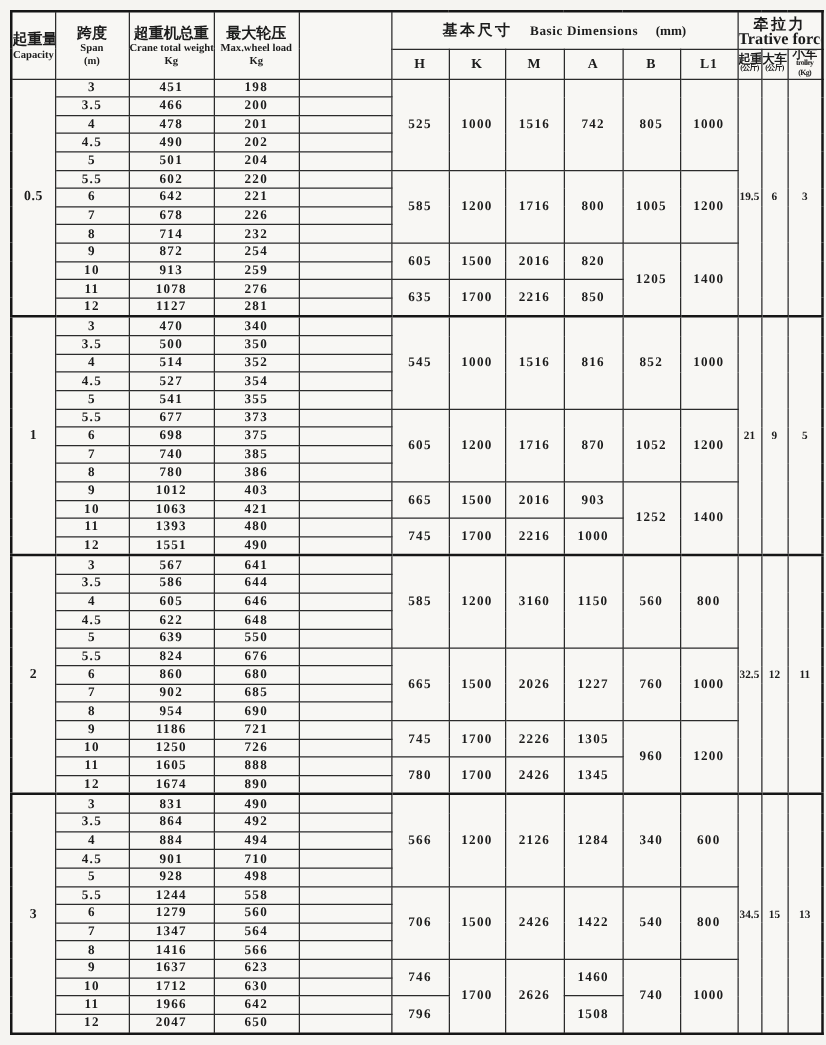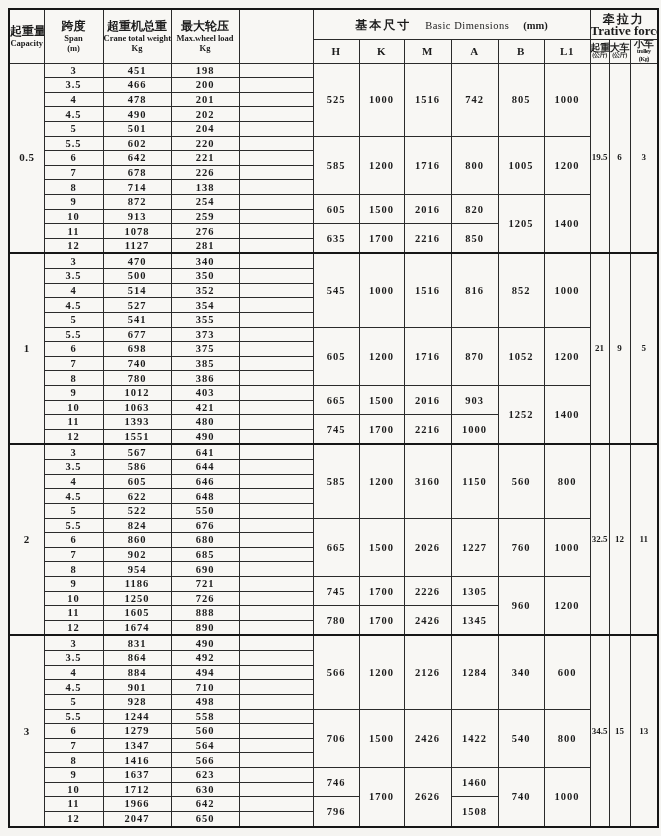--- a/index.html
+++ b/index.html
@@ -24,21 +24,21 @@
     text-align:center;
     vertical-align:middle;
     font-weight:bold;
     overflow:hidden;
     white-space:nowrap;
   }
   thead tr.hr1 { height:30px; }
   thead tr.hr2 { height:24px; }
   .zh   { font-size:12px; line-height:14px; font-weight:bold; }
   .en   { font-size:8.5px; line-height:10px; font-weight:bold; }
-  .dim-en { font-size:10.5px; font-weight:normal; letter-spacing:.5px; }
+  .dim-en { font-size:10.5px; font-weight:bold; letter-spacing:.5px; }
   .dim-zh { font-size:12px; font-weight:bold; margin-right:10px; letter-spacing:2px; }
   .dim-unit { font-size:10.5px; font-weight:bold; margin-left:10px; }
   th.dimletter { font-size:11px; letter-spacing:.5px; }
   th.tiny { font-size:7px; line-height:7.5px; letter-spacing:-.3px; }
   th.tiny .t1 { font-size:10px; }
   th.tiny .t2 { font-size:6.3px; letter-spacing:-.5px; }
   .trative-head .zh { letter-spacing:2px; }
   .trative-head .en { font-size:13px; }
   tbody td {
     font-size:10.5px;
@@ -186,21 +186,21 @@
         </tr>
         <tr>
           <td>7</td>
           <td>678</td>
           <td>226</td>
           <td class="blank"></td>
         </tr>
         <tr>
           <td>8</td>
           <td>714</td>
-          <td>138</td>
+          <td>232</td>
           <td class="blank"></td>
         </tr>
         <tr>
           <td>9</td>
           <td>872</td>
           <td>254</td>
           <td class="blank"></td>
           <td class="dim" rowspan="2">605</td>
           <td class="dim" rowspan="2">1500</td>
           <td class="dim" rowspan="2">2016</td>
@@ -363,21 +363,21 @@
           <td class="blank"></td>
         </tr>
         <tr>
           <td>4.5</td>
           <td>622</td>
           <td>648</td>
           <td class="blank"></td>
         </tr>
         <tr>
           <td>5</td>
-          <td>522</td>
+          <td>639</td>
           <td>550</td>
           <td class="blank"></td>
         </tr>
         <tr>
           <td>5.5</td>
           <td>824</td>
           <td>676</td>
           <td class="blank"></td>
           <td class="dim" rowspan="4">665</td>
           <td class="dim" rowspan="4">1500</td>

